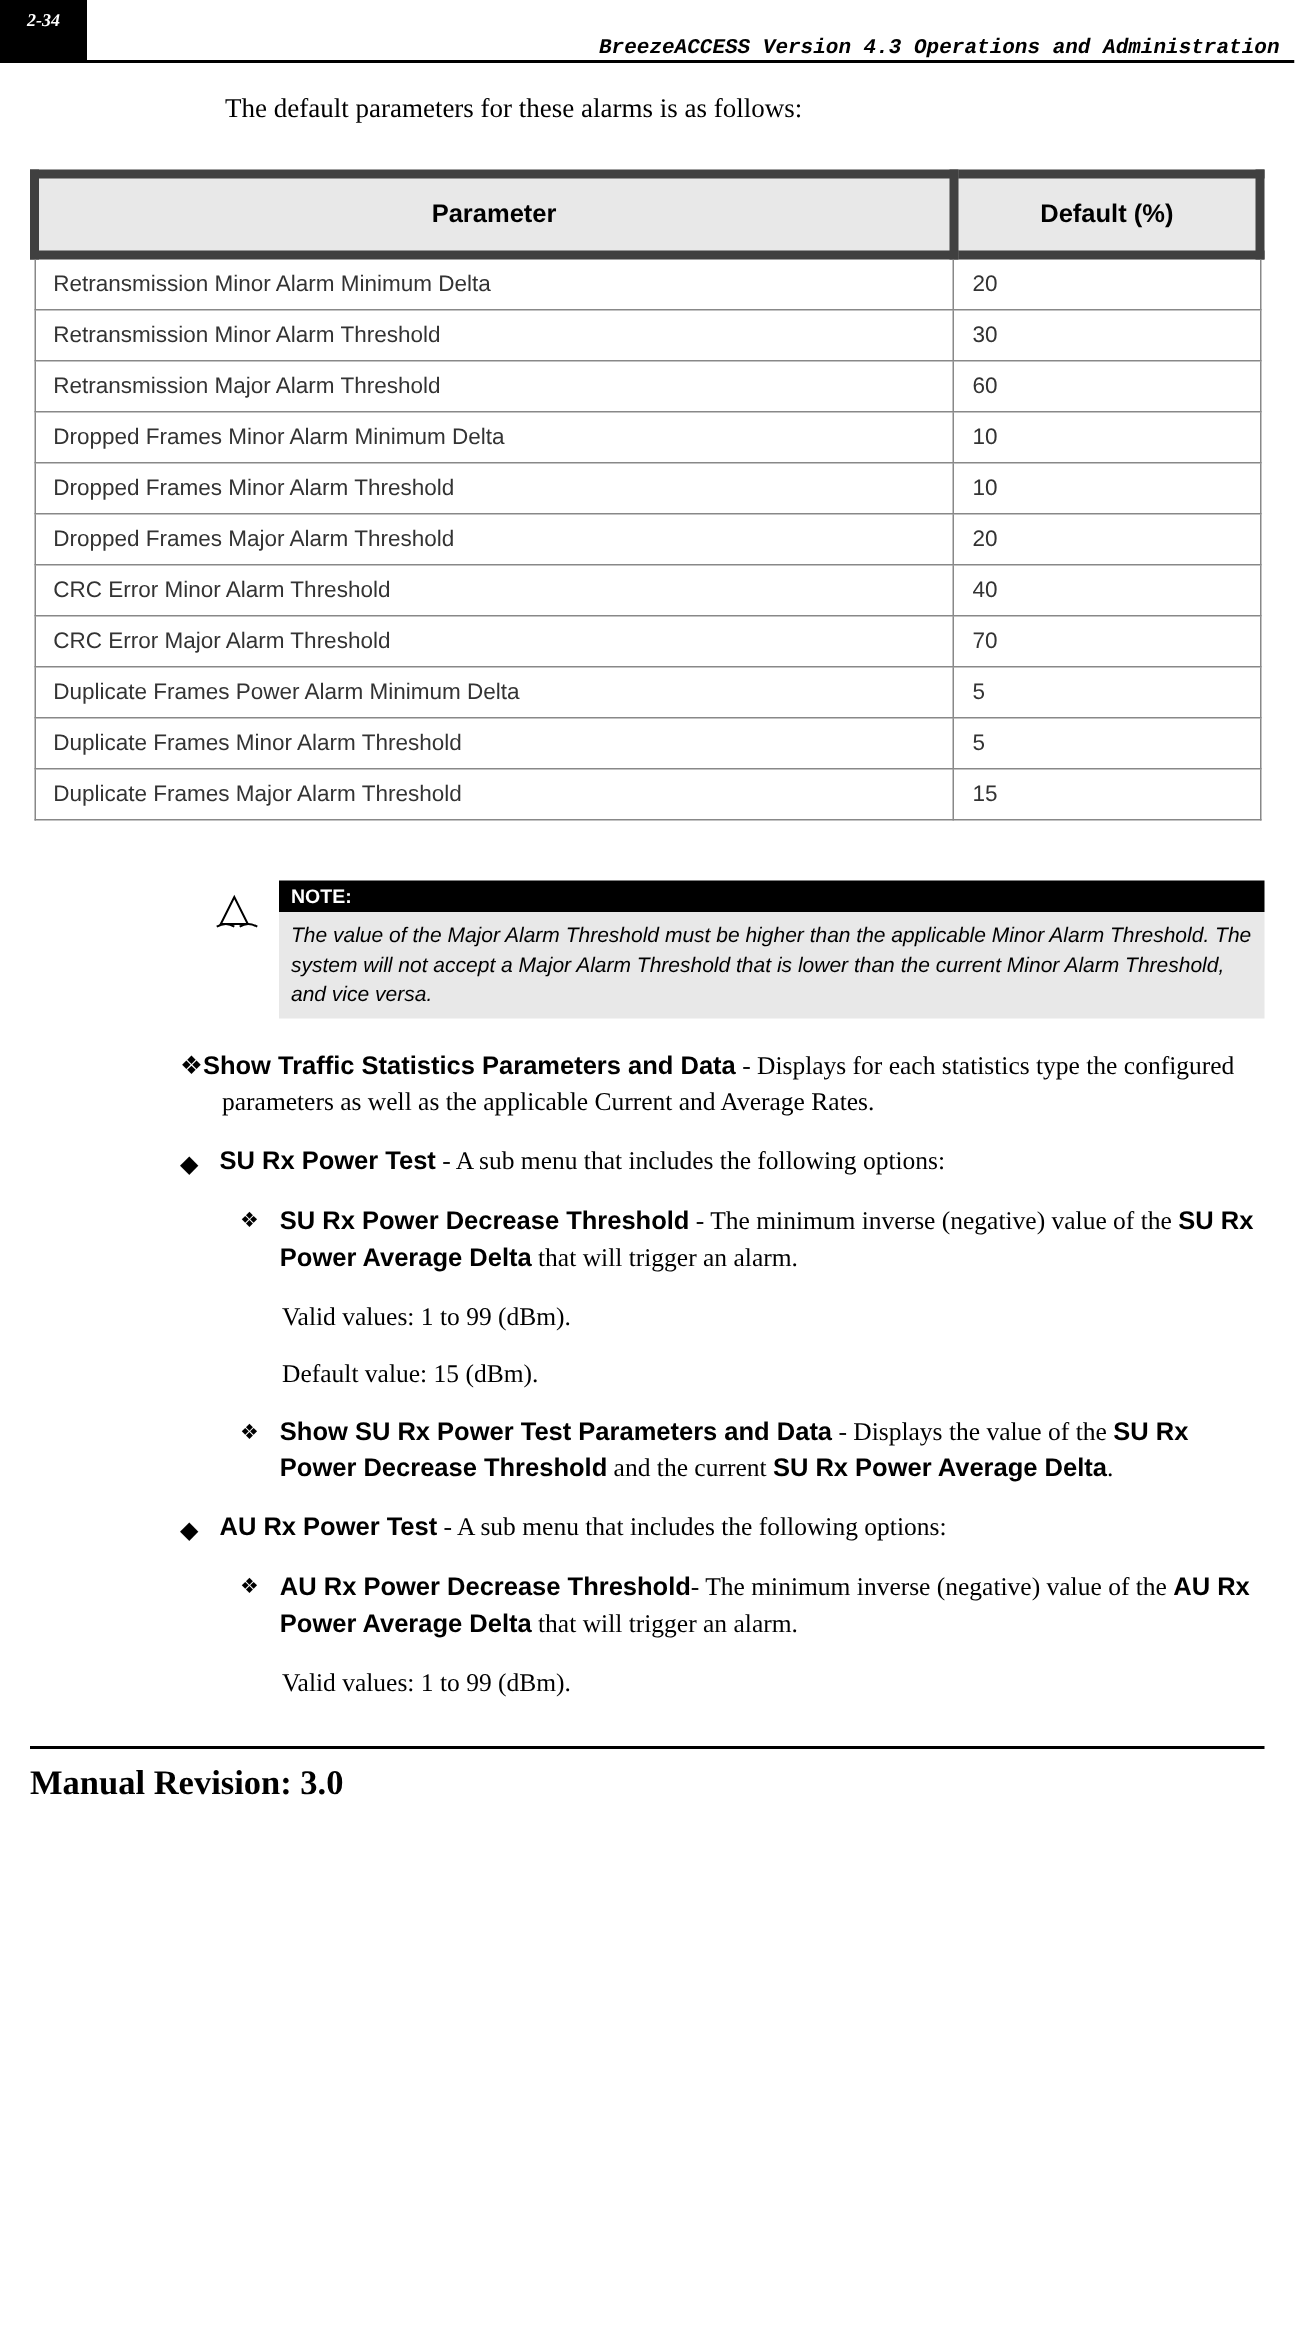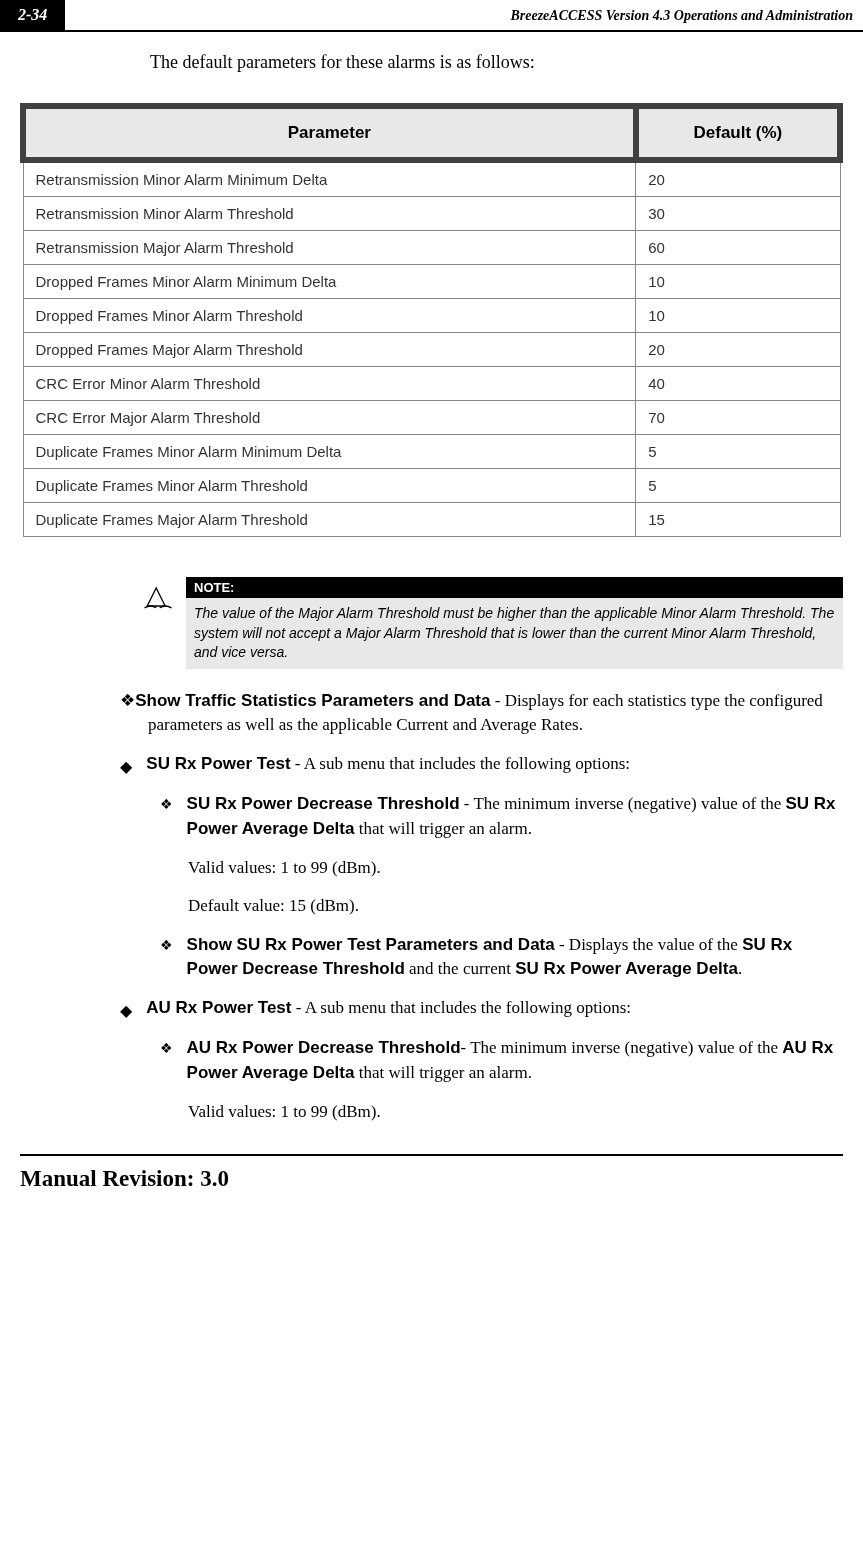--- a/index.html
+++ b/index.html
@@ -20,31 +20,31 @@
       align-items: stretch;
       border-bottom: 2px solid #000;
       margin-bottom: 18px;
     }
     .page-number-box {
       background: #000;
       color: #fff;
       font-style: italic;
       font-weight: bold;
       padding: 6px 18px;
-      font-size: 16px;
+      font-size: 12px;
       font-family: Georgia, serif;
     }
     .header-title {
       flex: 1;
       text-align: right;
       font-style: italic;
       font-weight: bold;
       font-size: 14px;
-      padding: 8px 10px 0 0;
-      font-family: Liberation Serif, serif;
+      padding: 24px 10px 0 0;
+      font-family: Liberation Mono, monospace;
     }
     .content {
       padding: 0 20px 0 20px;
     }
     .intro-text {
       font-size: 18px;
       margin: 20px 0 30px 130px;
       font-family: Georgia, serif;
     }
     table.param-table {
@@ -198,21 +198,21 @@
         </tr>
       <tr>
           <td>CRC Error Minor Alarm Threshold</td>
           <td>40</td>
         </tr>
       <tr>
           <td>CRC Error Major Alarm Threshold</td>
           <td>70</td>
         </tr>
       <tr>
-          <td>Duplicate Frames Minor Alarm Minimum Delta</td>
+          <td>Duplicate Frames Power Alarm Minimum Delta</td>
           <td>5</td>
         </tr>
       <tr>
           <td>Duplicate Frames Minor Alarm Threshold</td>
           <td>5</td>
         </tr>
       <tr>
           <td>Duplicate Frames Major Alarm Threshold</td>
           <td>15</td>
         </tr>

